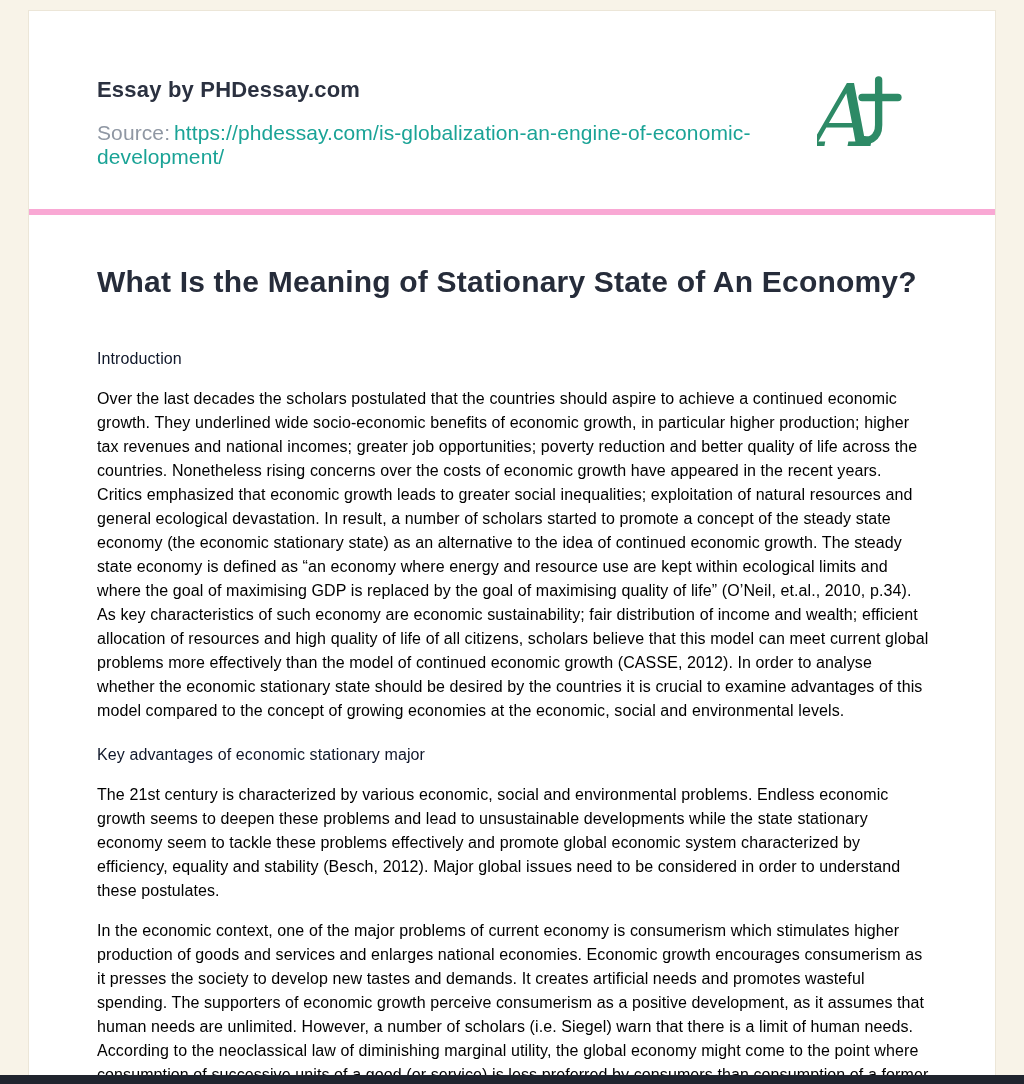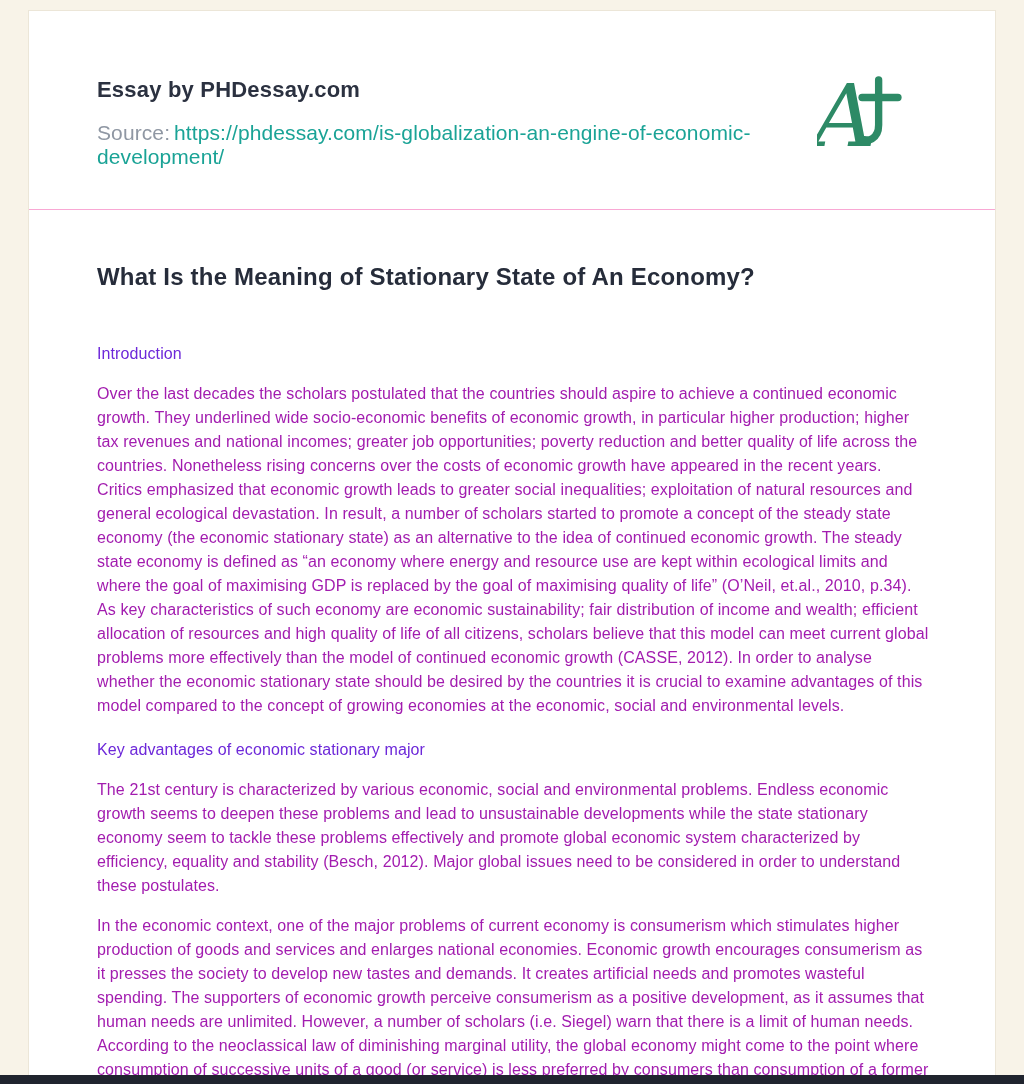--- a/index.html
+++ b/index.html
@@ -21,21 +21,21 @@
     bottom: 0;
     background: #ffffff;
     border: 1px solid #ece6d8;
     overflow: hidden;
   }
   .header {
     display: flex;
     justify-content: space-between;
     align-items: flex-start;
     padding: 66px 64px 0 68px;
-    border-bottom: 1px solid #f9a8d4;
+    border-bottom: 6px solid #f9a8d4;
   }
   .header-left { padding-bottom: 40px; }
   .brand {
     margin: 0;
     font-size: 22px;
     font-weight: bold;
     color: #2b3140;
     letter-spacing: 0.2px;
   }
   .source-line {
@@ -49,40 +49,40 @@
     text-decoration: none;
     margin-left: 4px;
   }
   .logo-wrap {
     margin-top: -8px;
     margin-right: 22px;
     flex: 0 0 auto;
   }
   .essay-title {
     margin: 48px 68px 0 68px;
-    font-size: 24px;
+    font-size: 30px;
     line-height: 38px;
     font-weight: bold;
     color: #262c3a;
     letter-spacing: 0.2px;
   }
   .content {
     padding: 26px 66px 40px 68px;
   }
   .content p {
     margin: 0 0 16px 0;
     font-size: 16px;
     line-height: 24px;
     letter-spacing: 0.1px;
-    color: #a21caf;
+    color: #000000;
   }
   .content p.sub-heading {
     margin-top: 20px;
     margin-bottom: 16px;
-    color: #6d28d9;
+    color: #0f172a;
   }
   .footer-bar {
     position: absolute;
     left: 0;
     bottom: 0;
     width: 100%;
     height: 9px;
     background: var(--footer-dark, #20242e);
     z-index: 5;
   }

